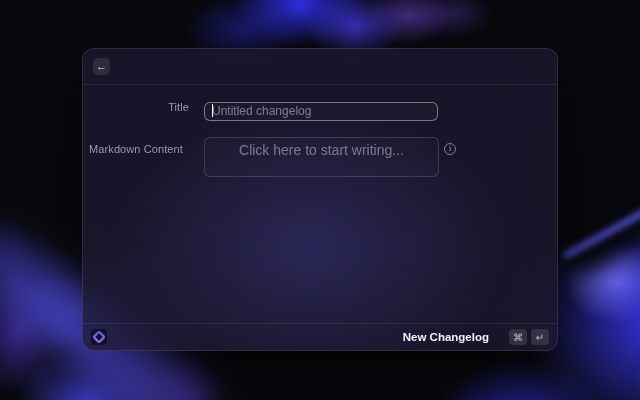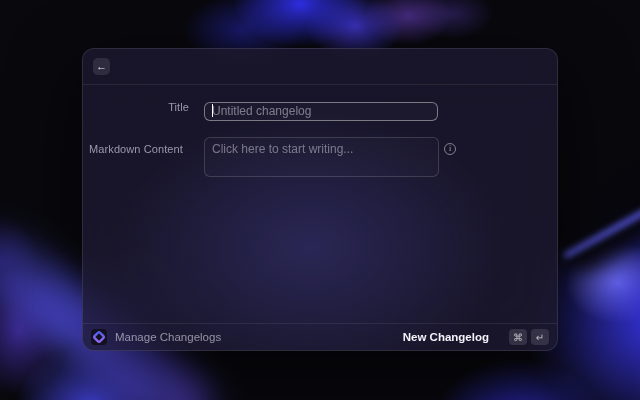--- a/index.html
+++ b/index.html
@@ -86,22 +86,23 @@
     padding:0 7px; font-size:12px; color:#ece9f4; outline:none;
     font-family:"Liberation Sans", sans-serif;
   }
   .title-input::placeholder { color:rgba(230,228,242,0.48); }
   .caret { position:absolute; left:8px; top:3px; width:1px; height:13px; background:#ffffff; }
 
   .md-input {
     width:235px; height:40px; resize:none; outline:none;
     background:rgba(255,255,255,0.015);
     border:1px solid rgba(255,255,255,0.15); border-radius:6px;
-    padding:4px 7px; font-size:12px; color:#ece9f4;
+    padding:4px 7px; font-size:14px; color:#ece9f4;
     font-family:"Liberation Sans", sans-serif;
+    text-align:center;
   }
   .md-input::placeholder { color:rgba(230,228,242,0.45); }
   .info-badge {
     width:12px; height:12px; margin-left:5px; margin-top:6px; flex-shrink:0;
     border:1px solid rgba(255,255,255,0.45); border-radius:50%;
     color:rgba(255,255,255,0.60); font-size:8px; font-style:normal;
     display:flex; align-items:center; justify-content:center;
     font-family:"Liberation Serif", serif;
   }
 
@@ -165,21 +166,20 @@
       <svg class="logo-icon" viewBox="0 0 16 16">
         <defs>
           <linearGradient id="lg" x1="0" y1="0" x2="1" y2="1">
             <stop offset="0" stop-color="#4b5cf0"></stop>
             <stop offset="1" stop-color="#9a6cf5"></stop>
           </linearGradient>
         </defs>
         <rect width="16" height="16" rx="4" fill="#13101f"></rect>
         <rect x="4.2" y="4.2" width="7.6" height="7.6" rx="1.6" fill="none" stroke="url(#lg)" stroke-width="2.4" transform="rotate(45 8 8)"></rect>
       </svg>
-      <span class="ext-name">Manage Changelogs</span>
     </div>
     <div class="footer-right">
       <span class="action-label">New Changelog</span>
       <span class="keycap">⌘</span>
       <span class="keycap">↵</span>
     </div>
   </div>
 
 </div>
 

